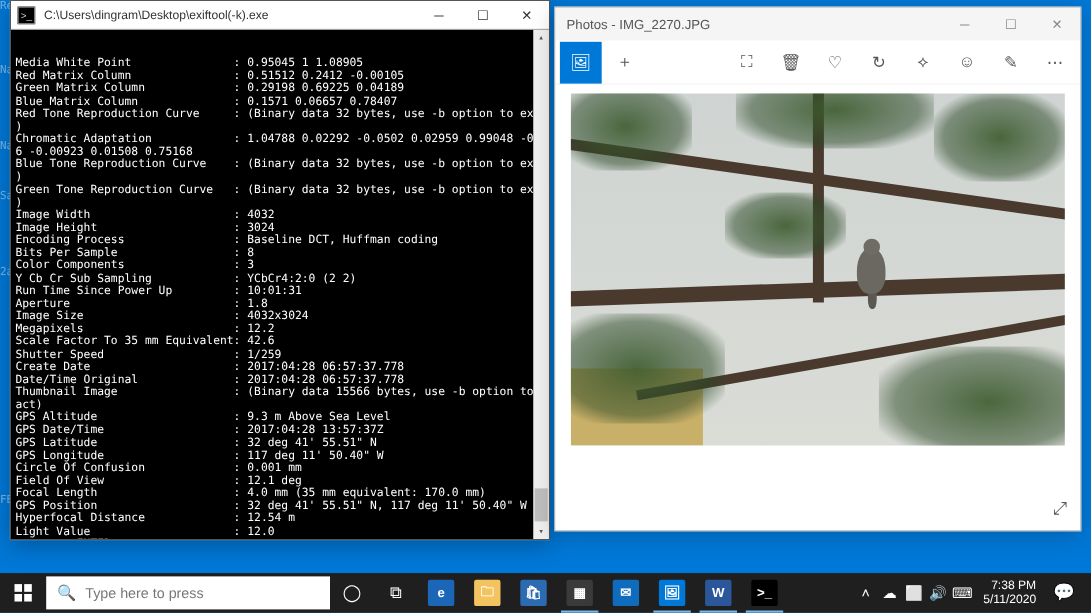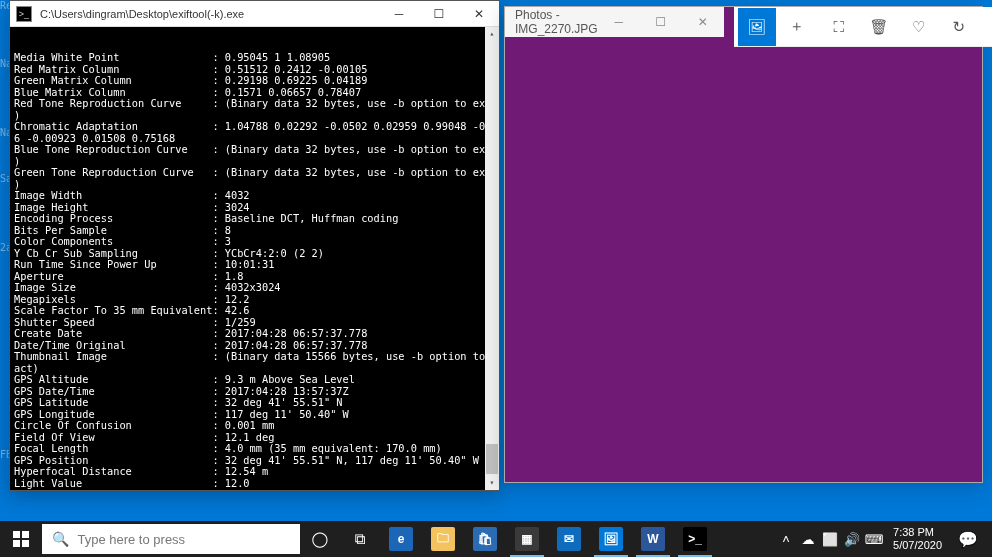--- a/index.html
+++ b/index.html
@@ -69,25 +69,24 @@
     font-size: 8px; color: #555;
     cursor: pointer;
   }
   .sb-track { flex: 1; background: #f0f0f0; position: relative; }
   .sb-thumb { position: absolute; left: 1px; right: 1px; bottom: 2px; height: 30px; background: #c0c0c0; }
   
   .photos-window {
     position: absolute;
     left: 504px; top: 6px;
     width: 479px; height: 477px;
-    background: #701a75;
+    background: #ffffff;
     border: 1px solid #aaa;
-    display: flex; flex-direction: row;
+    display: flex; flex-direction: column;
     box-shadow: 0 4px 20px rgba(0,0,0,0.2);
-    gap: 10px;
   }
   .photos-titlebar {
     height: 30px;
     background: #f5f5f5;
     display: flex; align-items: center;
     font-size: 12px;
     color: #555;
   }
   .photos-title { padding-left: 10px; flex: 1; }
   .photos-win-btn {
@@ -222,21 +221,21 @@
     display: flex; align-items: center;
     padding-right: 6px;
   }
   .tray-icon {
     width: 22px; height: 36px;
     display: flex; align-items: center; justify-content: center;
     color: #fff; font-size: 13px; cursor: pointer;
   }
   .clock {
     color: #fff; font-size: 11px;
-    text-align: left;
+    text-align: right;
     line-height: 13px;
     padding: 0 8px;
     cursor: pointer;
   }
   .notif {
     width: 36px; height: 36px;
     display: flex; align-items: center; justify-content: center;
     color: #fff; cursor: pointer;
   }
   .edge-left {
@@ -436,17 +435,17 @@
     </div>
   <div class="tb-spacer"></div>
   <div class="systray">
     <div class="tray-icon">˄</div>
     <div class="tray-icon">☁</div>
     <div class="tray-icon">⬜</div>
     <div class="tray-icon">🔊</div>
     <div class="tray-icon">⌨</div>
     <div class="clock">
       <div>7:38 PM</div>
-      <div>5/07/2020</div>
+      <div>5/11/2020</div>
     </div>
     <div class="notif">💬</div>
   </div>
 </div>
 
 </body></html>

